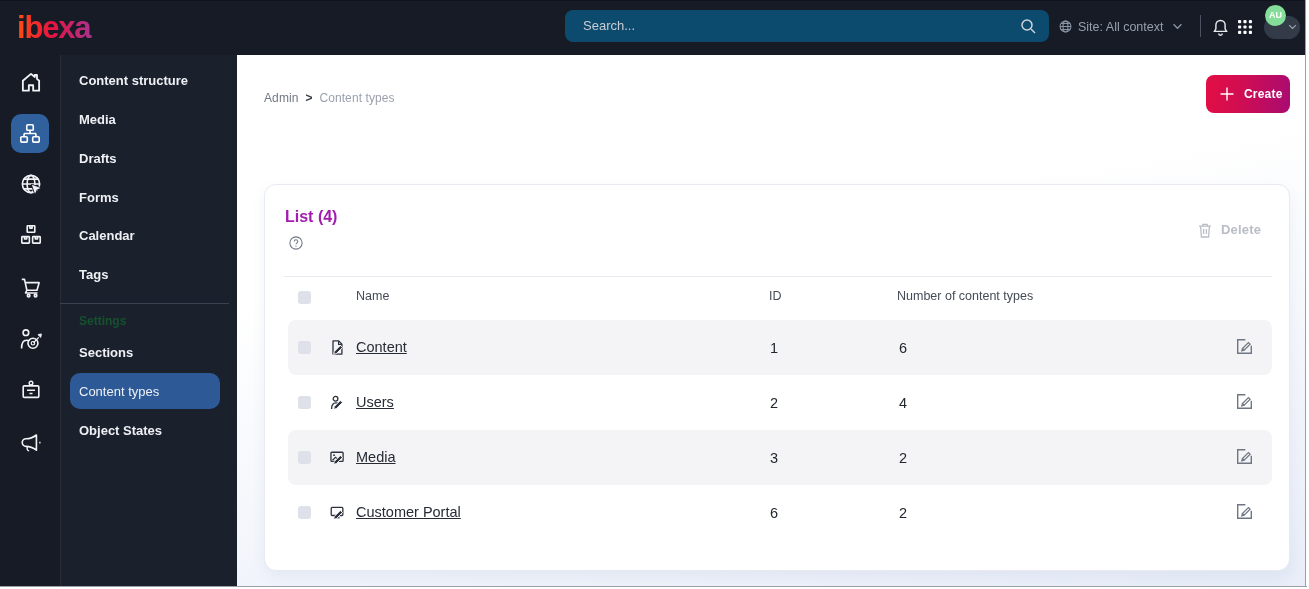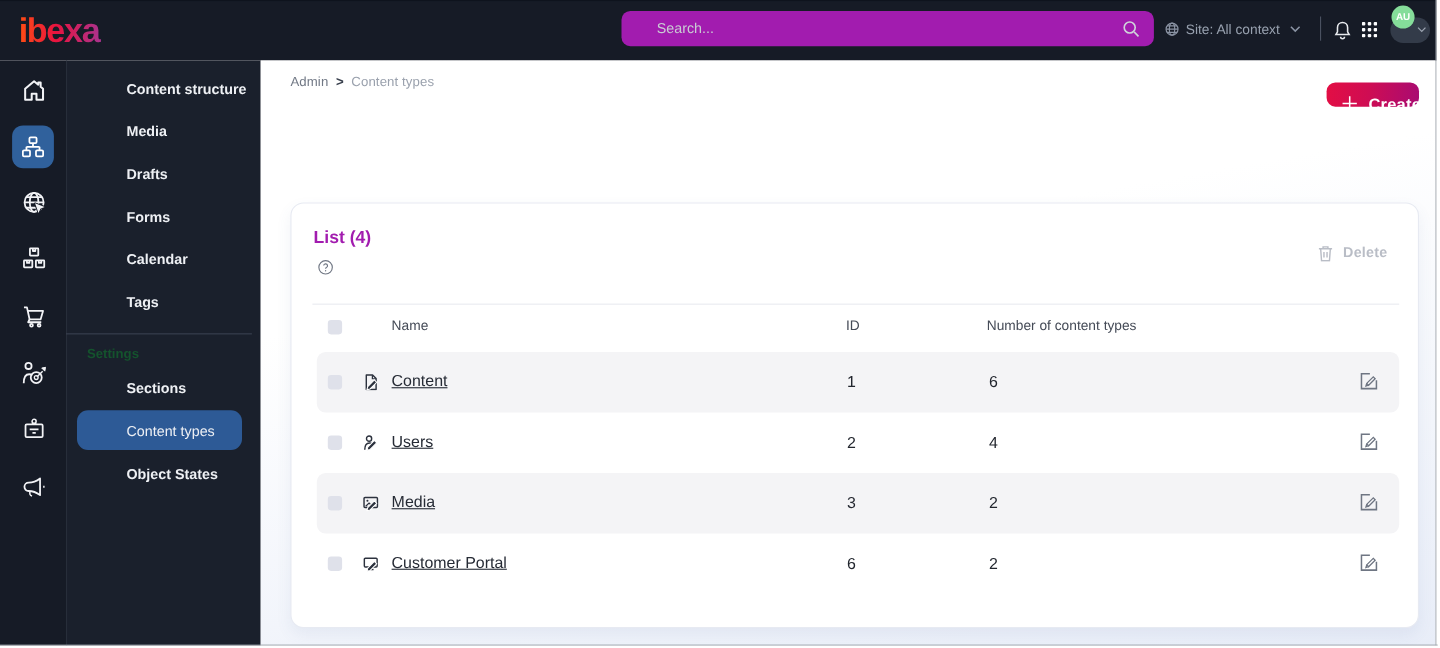--- a/index.html
+++ b/index.html
@@ -1,41 +1,41 @@
 <!DOCTYPE html>
 <html><head>
 <meta charset="utf-8">
 <style>
 * { margin:0; padding:0; box-sizing:border-box; }
 html,body { width:1309px; height:589px; overflow:hidden; }
 body { font-family:"Liberation Sans", sans-serif; position:relative; background:#fff; }
 .abs { position:absolute; }
 
 .topbar { left:0; top:0; width:1307px; height:55px; background:#161b26; }
-.searchbox { left:565px; top:10px; width:484px; height:32px; background:#a21caf; border-radius:8px; color:#c9ccd3; font-size:13px; line-height:32px; padding-left:32px; }
+.searchbox { left:565px; top:10px; width:484px; height:32px; background:#0c4a6e; border-radius:8px; color:#c9ccd3; font-size:13px; line-height:32px; padding-left:18px; }
 .searchbox svg { position:absolute; right:12px; top:8px; }
 .vsep { left:1200px; top:15px; width:1px; height:22px; background:#4a5160; }
 .avatarpill { left:1264px; top:16px; width:36px; height:23px; background:#333b49; border-radius:12px; }
 .avatar { left:1265px; top:5px; width:21px; height:21px; border-radius:50%; background:#85dd9a; color:#fdfefd; font-size:9px; font-weight:bold; text-align:center; line-height:21px; }
 
 .iconbar { left:0; top:55px; width:60px; height:532px; background:#161b26; }
 .menupanel { left:60px; top:55px; width:177px; height:532px; background:#1a202c; border-left:1px solid #272e3a; }
 .icn { position:absolute; left:18px; width:26px; height:26px; }
 .icnsel { position:absolute; left:11px; top:59px; width:38px; height:39px; background:#30619c; border-radius:10px; }
 
-.mitem { position:absolute; left:79px; color:#eef0f4; font-size:13px; font-weight:600; white-space:nowrap;margin-left:36px; }
+.mitem { position:absolute; left:79px; color:#eef0f4; font-size:13px; font-weight:600; white-space:nowrap; }
 .msep { position:absolute; left:60px; top:303px; width:169px; height:1px; background:#3a4150; }
 .mlabel { position:absolute; left:79px; top:314px; color:#14532d; font-size:12px; font-weight:700; }
 .mpill { position:absolute; left:70px; top:373px; width:150px; height:36px; background:#2d5a96; border-radius:10px; }
 
 .main { left:237px; top:55px; width:1068px; height:532px; background:linear-gradient(170deg, #ffffff 35%, #e8edf8 100%); }
-.crumb { left:27px; top:12px; font-size:12px; color:#717885; letter-spacing:0.1px; }
+.crumb { left:27px; top:36px; font-size:12px; color:#717885; letter-spacing:0.1px; }
 .crumb b { color:#39404d; }
 .crumb .c2 { color:#9aa1ad; }
-.createbtn { left:969px; top:20px; width:84px; height:22px; border-radius:8px; background:linear-gradient(97deg,#e30e44 0%,#cf0d53 45%,#a80b72 100%); color:#fff; font-size:15px; font-weight:bold; }
+.createbtn { left:969px; top:20px; width:84px; height:38px; border-radius:8px; background:linear-gradient(97deg,#e30e44 0%,#cf0d53 45%,#a80b72 100%); color:#fff; font-size:12px; font-weight:bold; }
 .createbtn span { position:absolute; left:38px; top:12px; letter-spacing:0.2px; }
 .h1 { left:27px; top:71px; font-size:23px; font-weight:bold; color:#1a2534; letter-spacing:0.2px; -webkit-text-stroke:0.5px #1a2534; }
 .card { left:27px; top:129px; width:1026px; height:387px; background:#fff; border:1px solid #e7eaf2; border-radius:12px; box-shadow:0 6px 14px rgba(80,100,150,0.08); }
 
 .listhead { left:20px; top:23px; font-size:16px; font-weight:bold; color:#a21caf; }
 .helprow { left:20px; top:49px; font-size:12.8px; color:#51565f; }
 .delbtn { left:956px; top:37px; color:#b9bdc6; font-size:13px; font-weight:600; letter-spacing:0.2px; }
 .cardsep { left:19px; top:91px; width:988px; height:1px; background:#e8eaf0; }
 .thead { top:104px; font-size:12.5px; color:#454b57; }
 .checkbox { width:13px; height:13px; background:#dfe1ea; border-radius:3px; }

